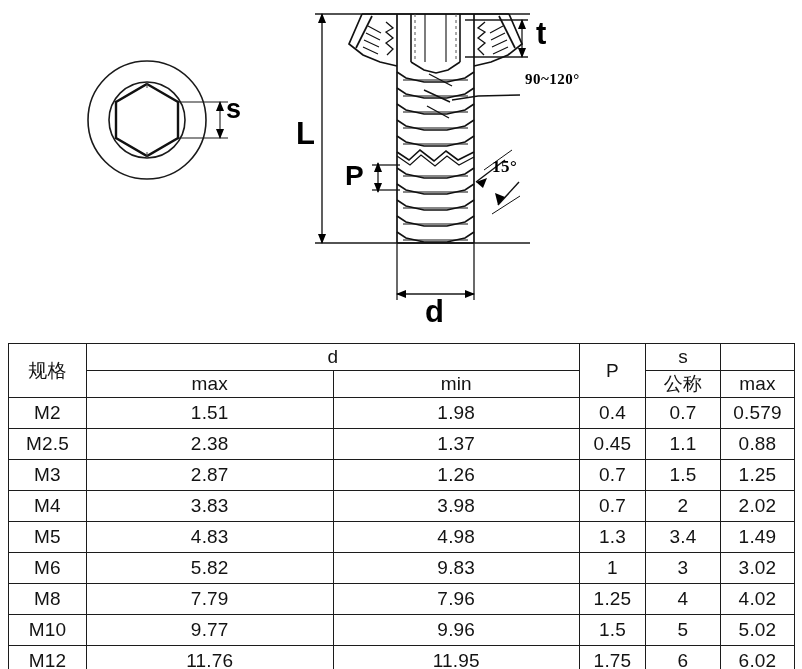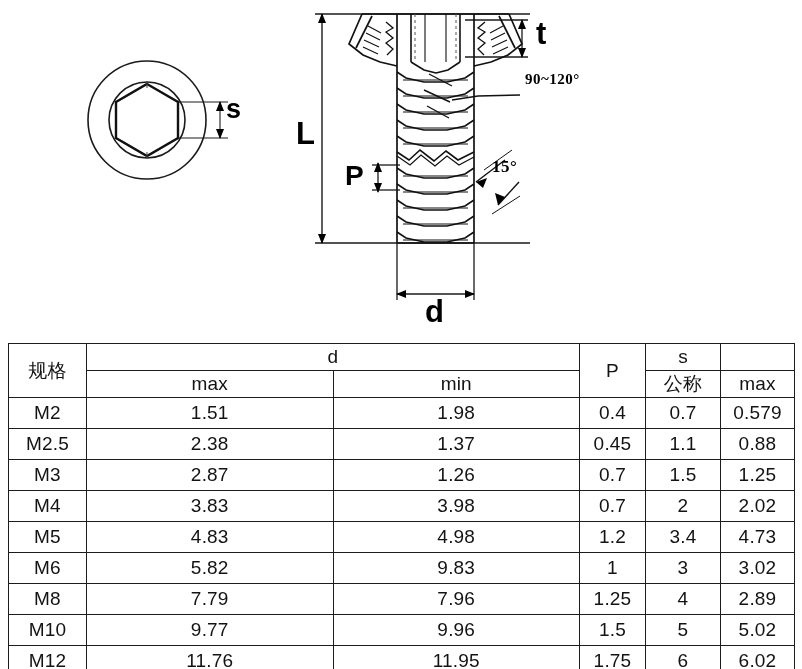--- a/index.html
+++ b/index.html
@@ -306,39 +306,39 @@
           <td>3.83</td>
           <td>3.98</td>
           <td>0.7</td>
           <td>2</td>
           <td>2.02</td>
         </tr>
         <tr>
           <td class="size-cell">M5</td>
           <td>4.83</td>
           <td>4.98</td>
-          <td>1.2</td>
+          <td>1.3</td>
           <td>3.4</td>
-          <td>4.73</td>
+          <td>1.49</td>
         </tr>
         <tr>
           <td class="size-cell">M6</td>
           <td>5.82</td>
           <td>9.83</td>
           <td>1</td>
           <td>3</td>
           <td>3.02</td>
         </tr>
         <tr>
           <td class="size-cell">M8</td>
           <td>7.79</td>
           <td>7.96</td>
           <td>1.25</td>
           <td>4</td>
-          <td>2.89</td>
+          <td>4.02</td>
         </tr>
         <tr>
           <td class="size-cell">M10</td>
           <td>9.77</td>
           <td>9.96</td>
           <td>1.5</td>
           <td>5</td>
           <td>5.02</td>
         </tr>
         <tr>

